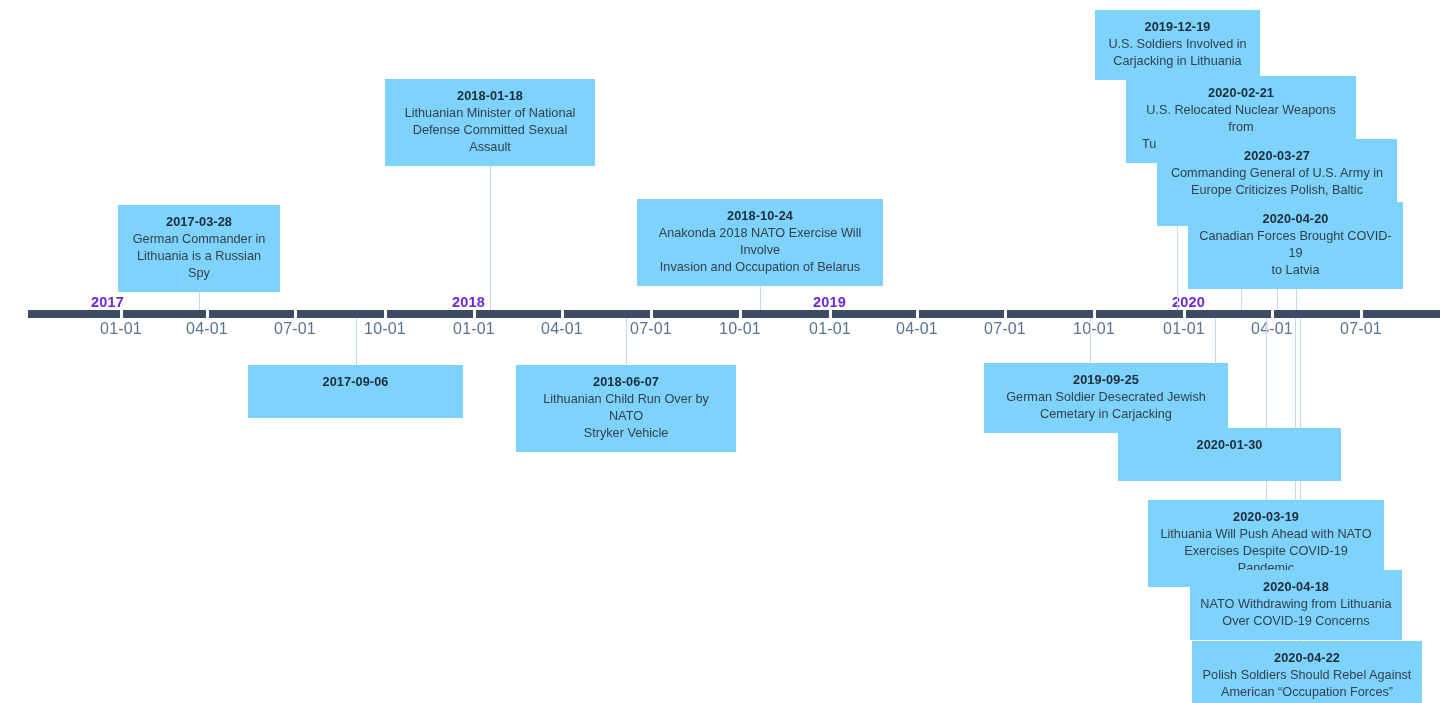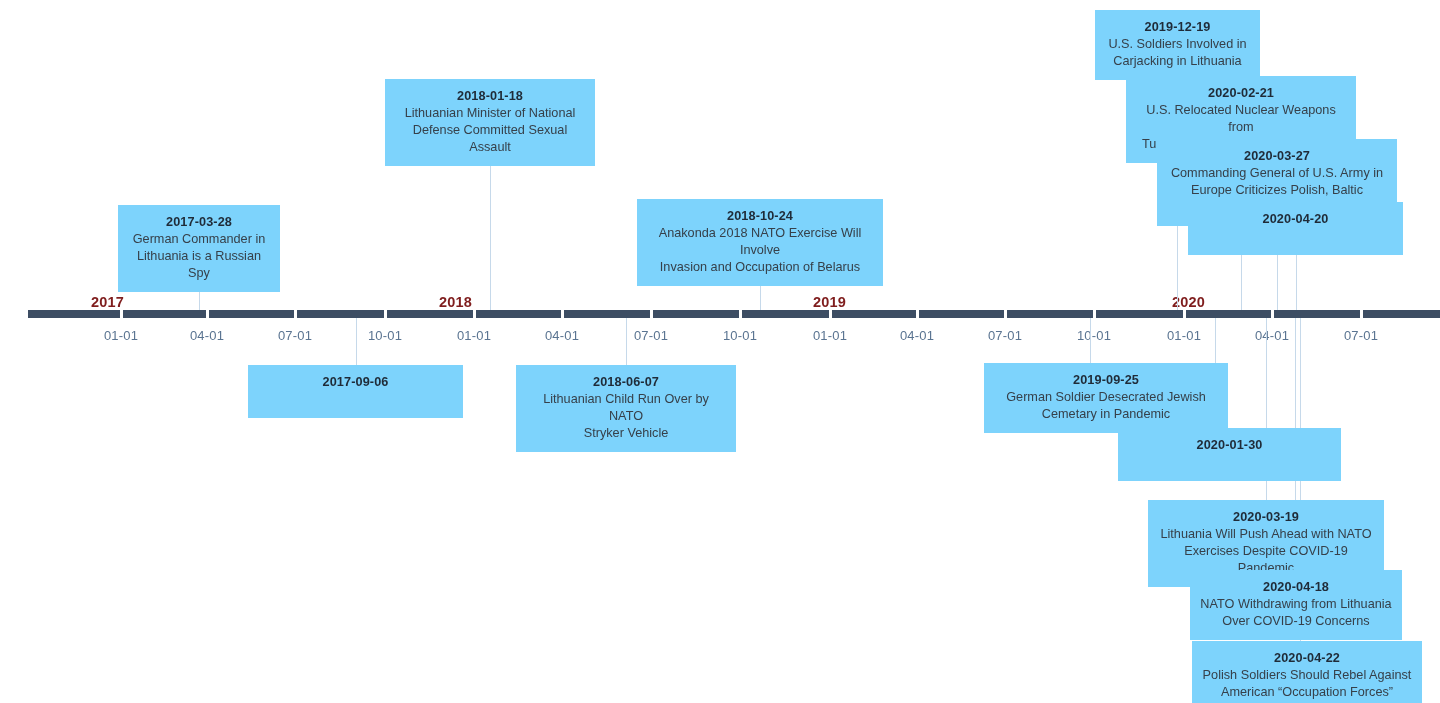--- a/index.html
+++ b/index.html
@@ -36,33 +36,32 @@
   .axis-gap {
     position: absolute;
     top: 310px;
     width: 3px;
     height: 8px;
     background: #ffffff;
   }
   .tick-label {
     position: absolute;
     top: 320px;
-    font-size: 13px;
+    font-size: 16px;
     color: #5a7491;
     letter-spacing: 0.2px;
     white-space: nowrap;
     transform: translateX(-50%);
-    margin-top: 8px;
   }
   .year-label {
     position: absolute;
     top: 294px;
     font-size: 14.5px;
     font-weight: bold;
-    color: #7f1d1d;
+    color: #6d28d9;
     letter-spacing: 0.2px;
     white-space: nowrap;
   }
 
   
   .connector {
     position: absolute;
     width: 1px;
     background: #c6d9ea;
   }
@@ -127,21 +126,21 @@
       <div class="tick-label" style="left: 830px;">01-01</div>
       <div class="tick-label" style="left: 917px;">04-01</div>
       <div class="tick-label" style="left: 1005px;">07-01</div>
       <div class="tick-label" style="left: 1094px;">10-01</div>
       <div class="tick-label" style="left: 1184px;">01-01</div>
       <div class="tick-label" style="left: 1272px;">04-01</div>
       <div class="tick-label" style="left: 1361px;">07-01</div>
     </div>
   <div id="year-labels">
       <div class="year-label" style="left: 91px;">2017</div>
-      <div class="year-label" style="left: 439px;">2018</div>
+      <div class="year-label" style="left: 452px;">2018</div>
       <div class="year-label" style="left: 813px;">2019</div>
       <div class="year-label" style="left: 1172px;">2020</div>
     </div>
 
   <div id="connectors">
       <div class="connector" style="left: 199px; top: 258px; height: 52px;"></div>
       <div class="connector" style="left: 490px; top: 132px; height: 178px;"></div>
       <div class="connector" style="left: 760px; top: 252px; height: 58px;"></div>
       <div class="connector" style="left: 1177px; top: 63px; height: 247px;"></div>
       <div class="connector" style="left: 1241px; top: 129px; height: 181px;"></div>
@@ -181,33 +180,35 @@
         <span class="event-title">U.S. Relocated Nuclear Weapons from
 Turkey to Germany, Poland, Baltics</span>
       </div>
       <div class="event-box" style="left: 1157px; top: 139px; width: 240px; min-height: 53px;">
         <span class="event-date">2020-03-27</span>
         <span class="event-title">Commanding General of U.S. Army in
 Europe Criticizes Polish, Baltic Militaries</span>
       </div>
       <div class="event-box" style="left: 1188px; top: 202px; width: 215px; min-height: 53px;">
         <span class="event-date">2020-04-20</span>
+        <span class="event-title">Canadian Forces Brought COVID-19
+to Latvia</span>
       </div>
       <div class="event-box" style="left: 248px; top: 365px; width: 215px; min-height: 53px;">
         <span class="event-date">2017-09-06</span>
       </div>
       <div class="event-box" style="left: 516px; top: 365px; width: 220px; min-height: 53px;">
         <span class="event-date">2018-06-07</span>
         <span class="event-title">Lithuanian Child Run Over by NATO
 Stryker Vehicle</span>
       </div>
       <div class="event-box" style="left: 984px; top: 363px; width: 244px; min-height: 53px;">
         <span class="event-date">2019-09-25</span>
         <span class="event-title">German Soldier Desecrated Jewish
-Cemetary in Pandemic</span>
+Cemetary in Carjacking</span>
       </div>
       <div class="event-box" style="left: 1118px; top: 428px; width: 223px; min-height: 53px;">
         <span class="event-date">2020-01-30</span>
       </div>
       <div class="event-box" style="left: 1148px; top: 500px; width: 236px; min-height: 53px;">
         <span class="event-date">2020-03-19</span>
         <span class="event-title">Lithuania Will Push Ahead with NATO
 Exercises Despite COVID-19 Pandemic</span>
       </div>
       <div class="event-box" style="left: 1190px; top: 570px; width: 212px; min-height: 53px;">

